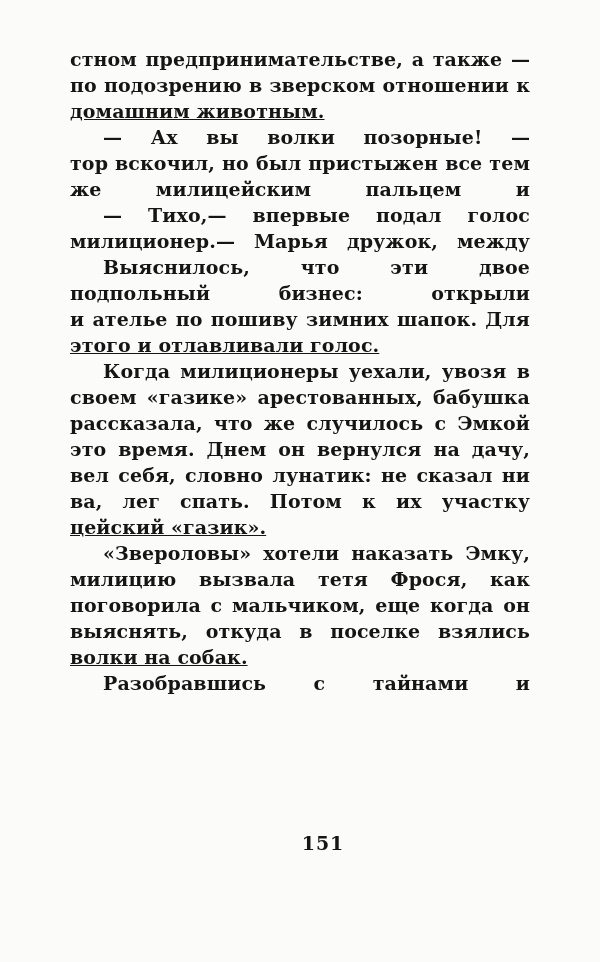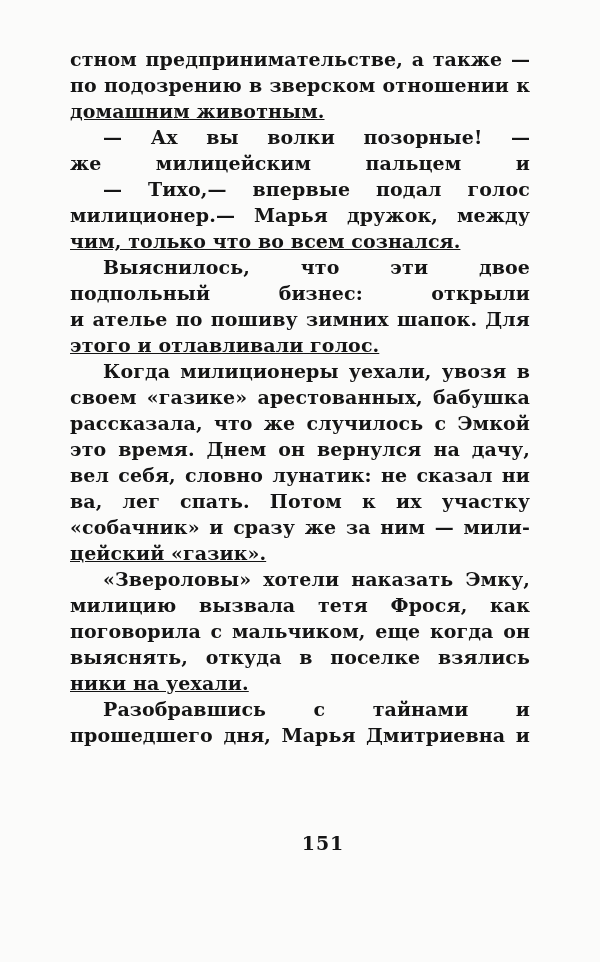--- a/index.html
+++ b/index.html
@@ -59,49 +59,47 @@
 
 <div class="book-page">
   <div class="text-block" id="text-block">
       <div class="paragraph">
         <div class="line">стном предпринимательстве, а также —</div>
         <div class="line">по подозрению в зверском отношении к</div>
         <div class="line flush">домашним животным.</div>
       </div>
       <div class="paragraph">
         <div class="line indent">— Ах вы волки позорные! — Термина-</div>
+        <div class="line">тор вскочил, но был пристыжен все тем</div>
         <div class="line">же милицейским пальцем и «награжден»</div>
       </div>
       <div class="paragraph">
         <div class="line indent">— Тихо,— впервые подал голос третий</div>
         <div class="line">милиционер.— Марья дружок, между про-</div>
-        <div class="line flush">чим, только что во всем сознался.</div>
       </div>
       <div class="paragraph">
         <div class="line indent">Выяснилось, что эти двое организовали</div>
         <div class="line">подпольный бизнес: открыли мыловарню</div>
         <div class="line">и ателье по пошиву зимних шапок. Для</div>
         <div class="line flush">этого и отлавливали голос.</div>
       </div>
       <div class="paragraph">
         <div class="line indent">Когда милиционеры уехали, увозя в</div>
         <div class="line">своем «газике» арестованных, бабушка</div>
         <div class="line">рассказала, что же случилось с Эмкой за</div>
         <div class="line">это время. Днем он вернулся на дачу, но</div>
         <div class="line">вел себя, словно лунатик: не сказал ни сло-</div>
         <div class="line">ва, лег спать. Потом к их участку подъехал</div>
-        <div class="line">«собачник» и сразу же за ним — мили-</div>
         <div class="line flush">цейский «газик».</div>
       </div>
       <div class="paragraph">
         <div class="line indent">«Звероловы» хотели наказать Эмку, а</div>
         <div class="line">милицию вызвала тетя Фрося, как только</div>
         <div class="line">поговорила с мальчиком, еще когда он шел</div>
         <div class="line">выяснять, откуда в поселке взялись охот-</div>
-        <div class="line flush">ники на уехали.</div>
+        <div class="line flush">волки на собак.</div>
       </div>
       <div class="paragraph">
         <div class="line indent">Разобравшись с тайнами и загадками</div>
-        <div class="line">прошедшего дня, Марья Дмитриевна и</div>
       </div>
     </div>
   <div class="page-number">151</div>
 </div>
 
 </body></html>

